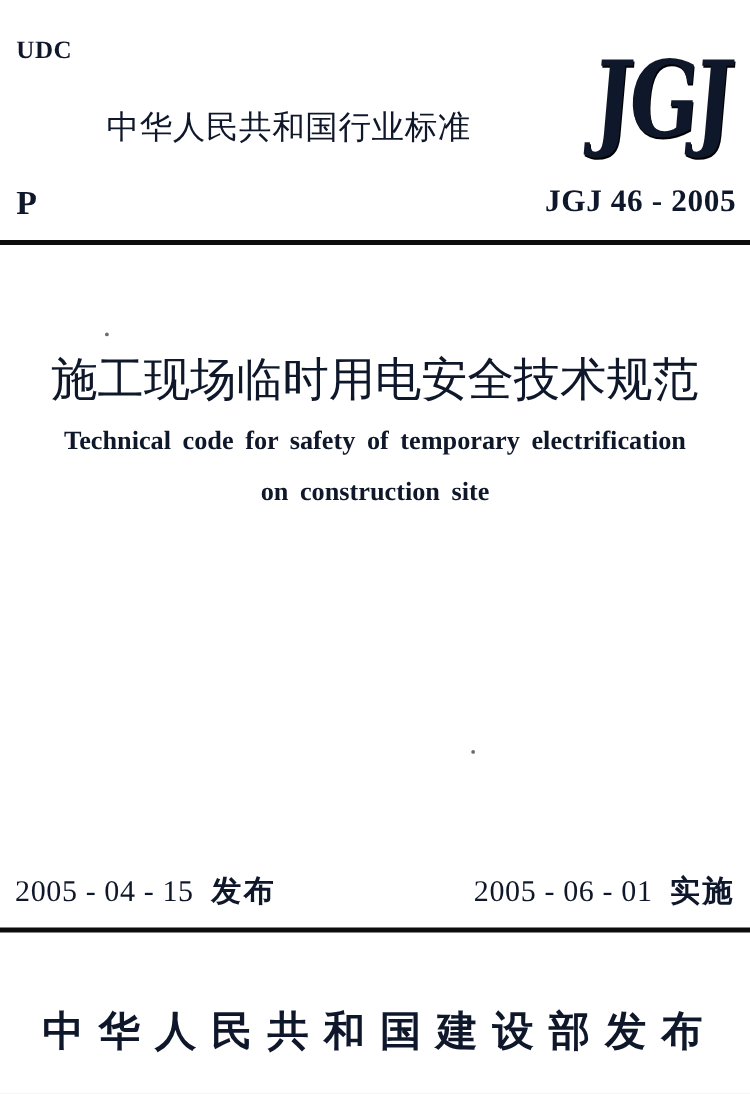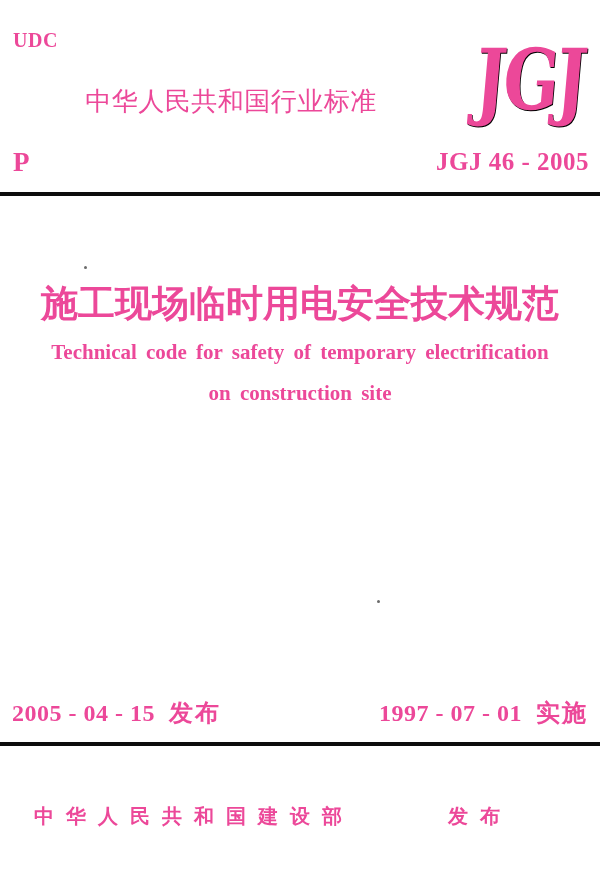--- a/index.html
+++ b/index.html
@@ -6,21 +6,21 @@
     margin: 0;
     padding: 0;
     background: #e8e8e8;
   }
   .page {
     position: relative;
     width: 600px;
     height: 875px;
     margin: 0 auto;
     background: #ffffff;
-    color: #ec4899;
+    color: #0f172a;
     overflow: hidden;
     font-family: "Liberation Serif", "DejaVu Serif", serif;
   }
 
   .udc {
     position: absolute;
     top: 29px;
     left: 13px;
     font-size: 20px;
     font-weight: bold;
@@ -80,21 +80,21 @@
     background: #0d0d0d;
   }
 
   .title-zh {
     position: absolute;
     top: 279px;
     left: 0;
     width: 600px;
     text-align: center;
     font-size: 37px;
-    font-weight: bold;
+    font-weight: normal;
     letter-spacing: 0px;
     white-space: nowrap;
   }
 
   .title-en {
     position: absolute;
     left: 0;
     width: 600px;
     text-align: center;
     font-size: 21px;
@@ -111,21 +111,21 @@
     width: 600px;
     padding: 0 12px;
     box-sizing: border-box;
     display: flex;
     justify-content: space-between;
     align-items: baseline;
   }
   .date-group { white-space: nowrap; }
   .date-num {
     font-size: 24px;
-    font-weight: bold;
+    font-weight: normal;
     letter-spacing: 0.5px;
   }
   .date-cjk {
     font-family: "Liberation Sans", "DejaVu Sans", sans-serif;
     font-size: 24px;
     font-weight: bold;
     margin-left: 14px;
     letter-spacing: 2px;
   }
 
@@ -142,21 +142,21 @@
     position: absolute;
     top: 803px;
     left: 0;
     width: 534px;
     padding: 0 22px 0 34px;
     box-sizing: border-box;
     display: flex;
     justify-content: space-between;
     align-items: baseline;
     font-family: "Liberation Sans", "DejaVu Sans", sans-serif;
-    font-size: 20px;
+    font-size: 33px;
     font-weight: bold;
   }
   .publisher-name { letter-spacing: 12px; white-space: nowrap; }
   .publish-label  { letter-spacing: 12px; white-space: nowrap; }
 
   .speck {
     position: absolute;
     background: #6b6b6b;
     border-radius: 50%;
   }
@@ -187,21 +187,21 @@
   <div class="title-en line2">on construction site</div>
 
   <div class="speck s1"></div>
   <div class="speck s2"></div>
 
   <div class="date-row">
     <div class="date-group">
       <span class="date-num">2005 - 04 - 15</span><span class="date-cjk">发布</span>
     </div>
     <div class="date-group">
-      <span class="date-num">1997 - 07 - 01</span><span class="date-cjk">实施</span>
+      <span class="date-num">2005 - 06 - 01</span><span class="date-cjk">实施</span>
     </div>
   </div>
 
   <div class="rule-bottom"></div>
 
   <div class="publisher-row">
     <span class="publisher-name">中华人民共和国建设部</span>
     <span class="publish-label">发布</span>
   </div>
 

